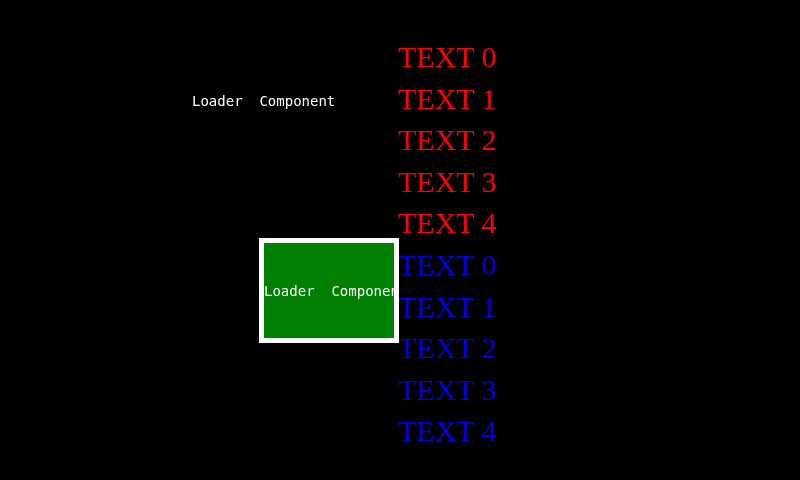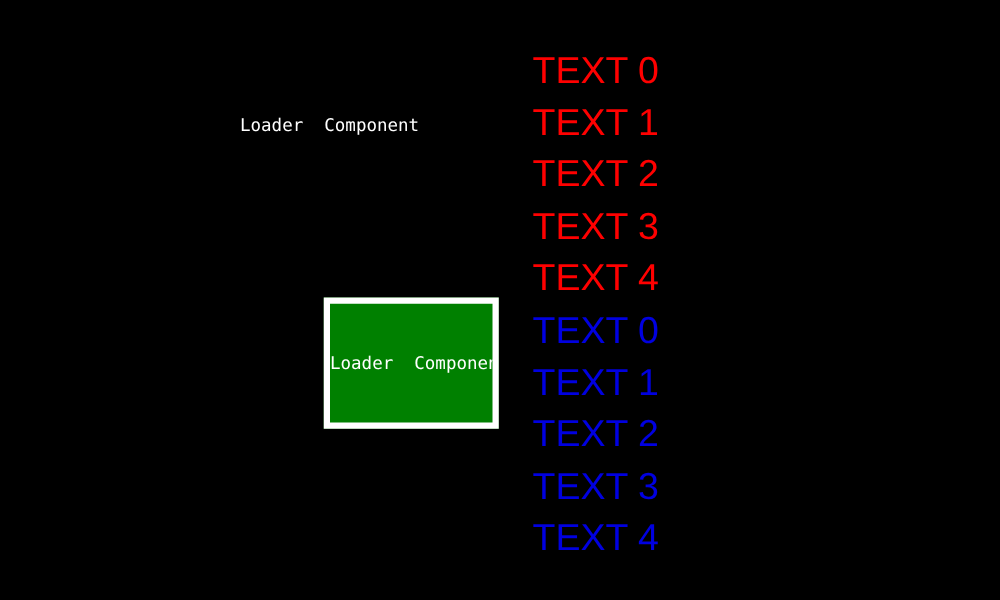--- a/index.html
+++ b/index.html
@@ -30,27 +30,26 @@
   }
 
   
   .text-list {
     position: absolute;
     left: 398px;
     top: 36px;
     width: 200px;
   }
   .text-row {
-    font-family: Liberation Sans, sans-serif;
+    font-family: Liberation Serif, serif;
     font-size: 30px;
     line-height: 41.6px;
     height: 41.6px;
     white-space: pre;
     letter-spacing: 0px;
-    margin-left: 28px;
   }
   .text-row.red  { color: #ff0000; }
   .text-row.blue { color: #0000e0; }
 
   
   .loader-box {
     position: absolute;
     left: 259px;
     top: 238px;
     width: 130px;

